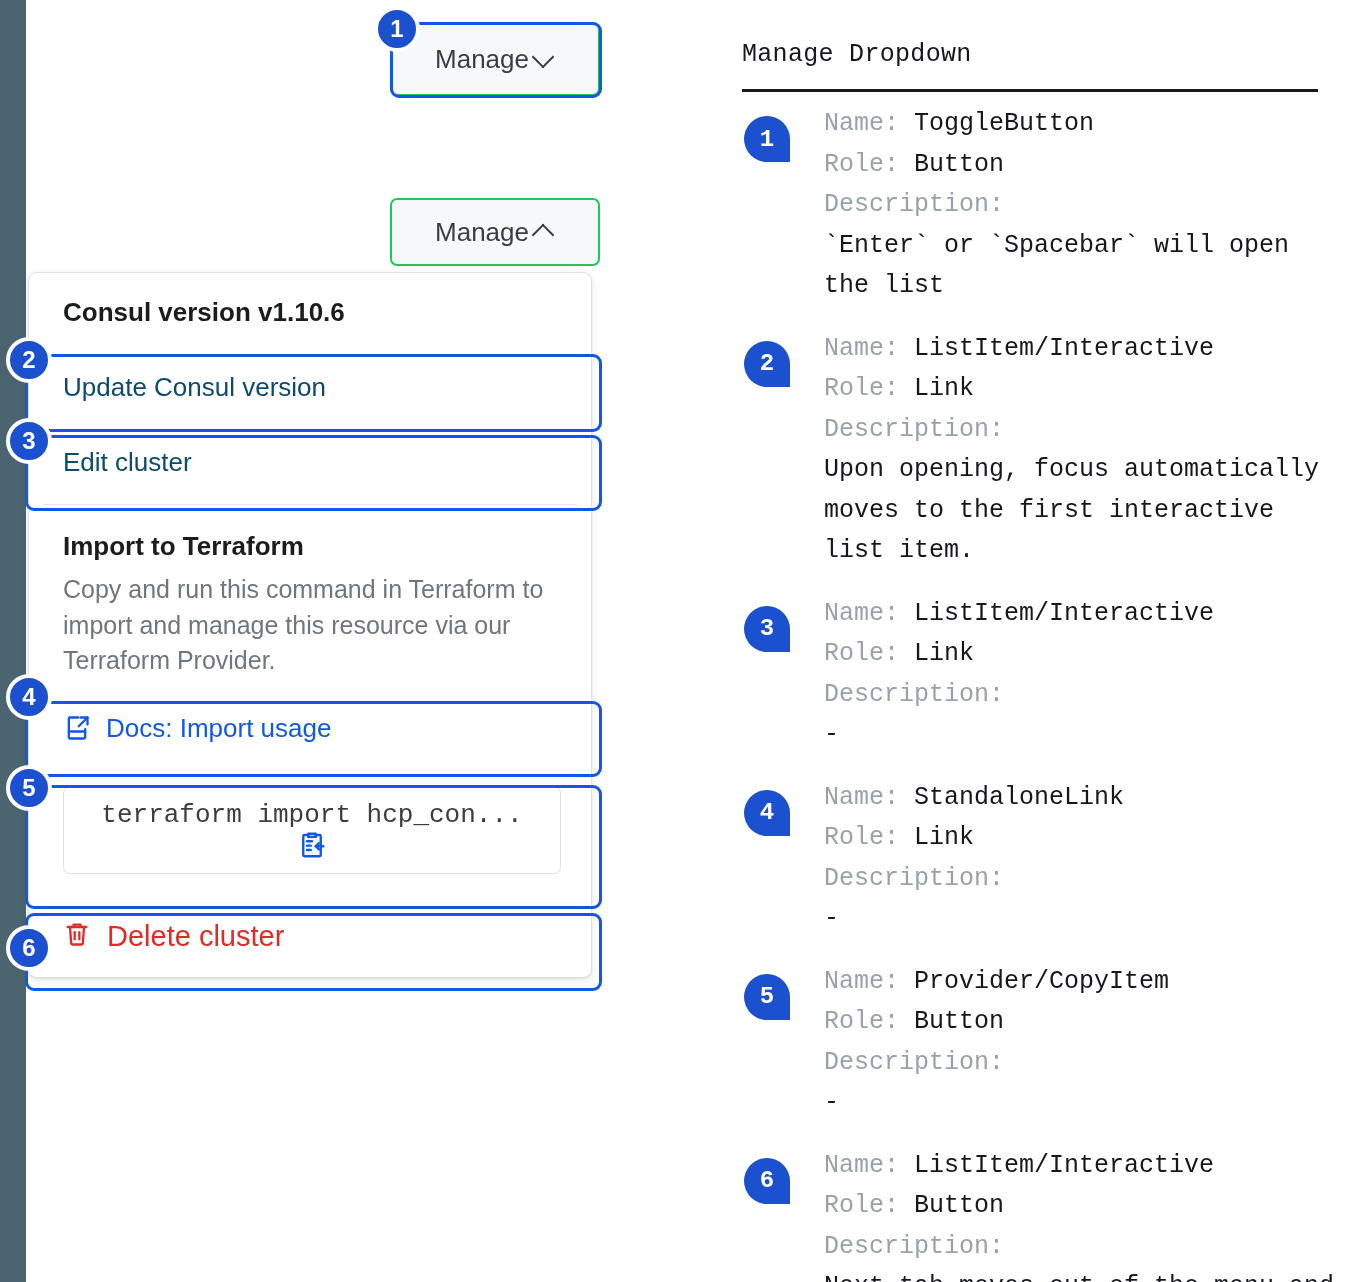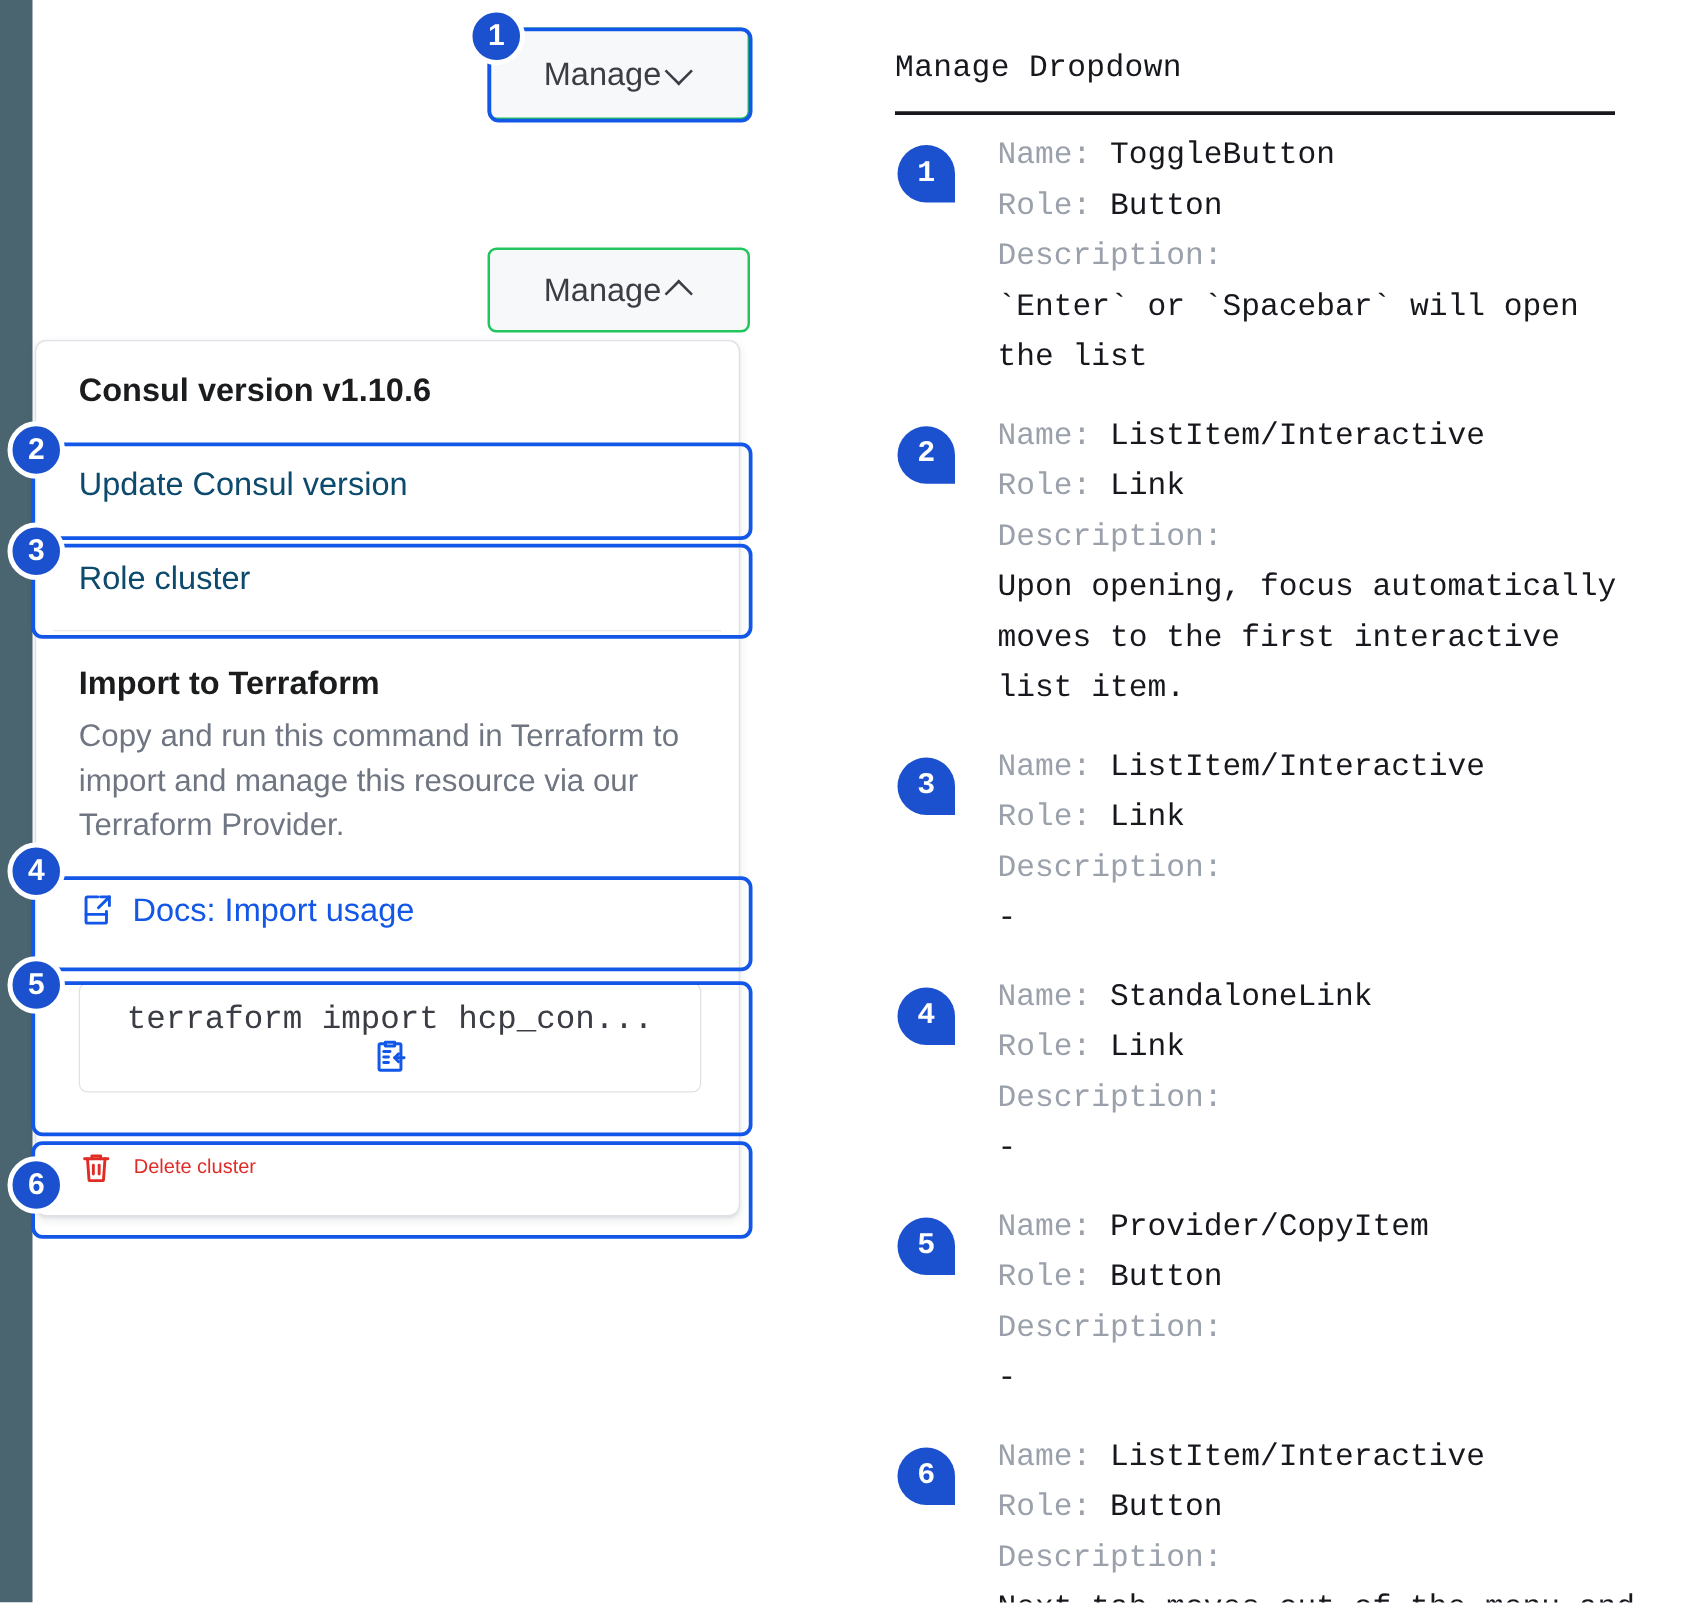--- a/index.html
+++ b/index.html
@@ -134,24 +134,24 @@
     flex-direction: column;
   }
   .dd-copybox .cmd {
     font-family: "Liberation Mono", monospace;
     font-size: 26px;
     color: #3b3d45;
     white-space: nowrap;
   }
   .dd-delete {
     display: flex;
-    align-items: center;
+    align-items: flex-start;
     gap: 16px;
     padding: 22px 0 24px 34px;
-    font-size: 16px;
+    font-size: 29px;
     color: #e02b27;
     cursor: pointer;
   }
 
   
   .hl {
     position: absolute;
     border: 3.5px solid #1257e8;
     border-radius: 9px;
     pointer-events: none;
@@ -169,21 +169,21 @@
     font-weight: bold;
     display: flex;
     align-items: center;
     justify-content: center;
     z-index: 20;
   }
 
   
   .legend {
     position: absolute;
-    left: 716px; top: 0;
+    left: 742px; top: 0;
     width: 600px; height: 1282px;
   }
   .legend-title {
     position: absolute;
     left: 0; top: 40px;
     font-family: "Liberation Mono", monospace;
     font-size: 25px;
     color: #16181d;
     letter-spacing: 0.3px;
   }
@@ -244,21 +244,21 @@
 
   <button id="manage-open" class="manage-btn">
     <span class="lbl">Manage</span>
     <span class="chev chev-up"></span>
   </button>
 
   <div class="dropdown-card">
     <div class="dd-header">Consul version v1.10.6</div>
 
     <div class="dd-row">Update Consul version</div>
-    <div class="dd-row">Role cluster</div>
+    <div class="dd-row">Edit cluster</div>
 
     <div class="dd-sep"></div>
 
     <div class="dd-section-title">Import to Terraform</div>
     <div class="dd-section-body">Copy and run this command in Terraform to import and manage this resource via our Terraform Provider.</div>
 
     <div class="dd-link">
       <span>
         <svg width="28" height="28" viewBox="0 0 24 24" fill="none" stroke="#1257e8" stroke-width="2" stroke-linecap="round" stroke-linejoin="round">
           <path d="M13 3H6a1 1 0 0 0-1 1v16a1 1 0 0 0 1 1h12a1 1 0 0 0 1-1v-7"></path>

